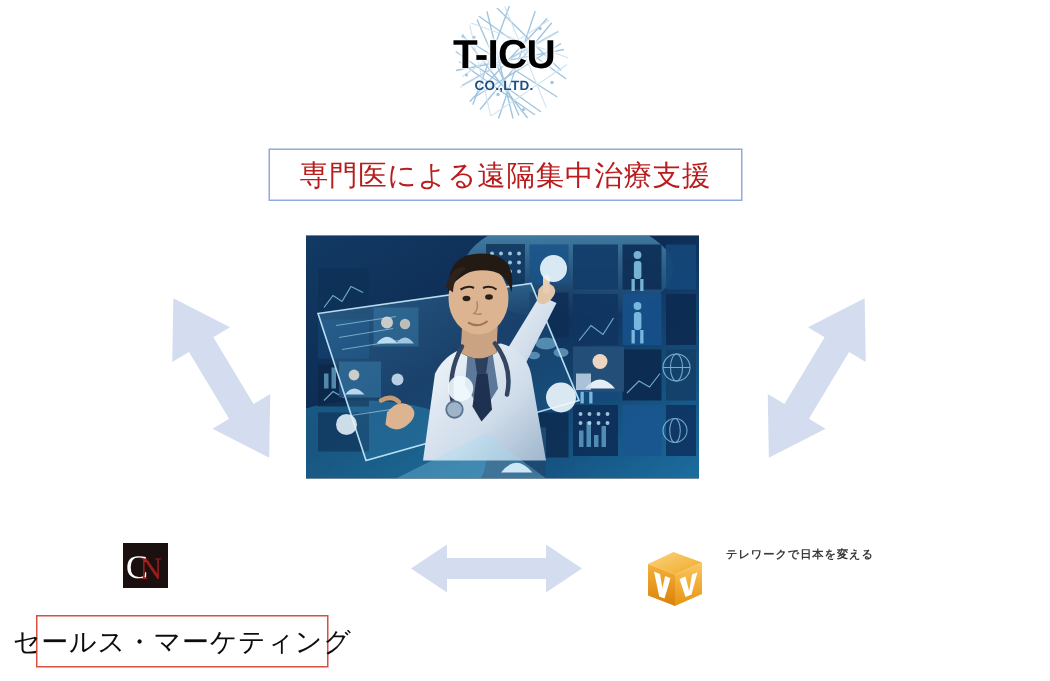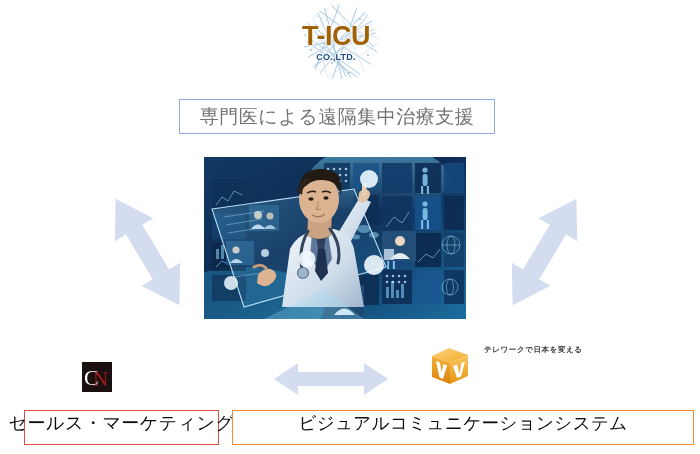--- a/index.html
+++ b/index.html
@@ -20,42 +20,42 @@
     position:absolute;left:22px;top:0px;width:78px;height:78px;
     border-radius:50%;
     overflow:hidden;
     background:#ffffff;
   }
   .ticu-circle svg{display:block;}
   .ticu-text{
     position:absolute;left:0;top:20px;width:112px;text-align:center;
     font-family:"Liberation Sans","DejaVu Sans",sans-serif;
     font-weight:bold;font-size:27px;letter-spacing:-0.5px;
-    color:#a16207;line-height:1;
+    color:#000000;line-height:1;
     text-shadow:0 0 3px #fff,0 0 3px #fff,0 0 2px #fff;
   }
   .ticu-sub{
     position:absolute;left:0;top:50px;width:112px;text-align:center;
     font-family:"Liberation Sans","DejaVu Sans",sans-serif;
     font-weight:bold;font-size:9px;letter-spacing:0.2px;
     color:#1d4f83;line-height:1;
     text-shadow:0 0 3px #fff,0 0 2px #fff;
   }
 
   
   .headline-box{
     position:absolute;left:179px;top:99px;width:316px;height:35px;
     border:1.6px solid #8faadc;
     background:#ffffff;
     box-sizing:border-box;
     display:flex;align-items:center;justify-content:center;
   }
   .headline-box .txt{
     font-family:"DejaVu Sans","Liberation Sans",sans-serif;
-    font-size:19px;color:#737373;letter-spacing:0.5px;white-space:nowrap;
+    font-size:19px;color:#b91c1c;letter-spacing:0.5px;white-space:nowrap;
   }
 
   
   .photo{
     position:absolute;left:204px;top:157px;width:262px;height:162px;
     overflow:hidden;
     background:#0b2340;
   }
   .photo svg{display:block;}
 
@@ -78,41 +78,41 @@
   .cn-mark svg{display:block;}
   .cn-word{
     position:absolute;left:33px;top:-1px;
     font-family:"Liberation Serif","DejaVu Serif",serif;
     font-size:31px;line-height:34px;color:#0a0a0a;letter-spacing:0px;
     white-space:nowrap;
   }
 
   
   .vcube{
-    position:absolute;left:428px;top:344px;width:172px;height:40px;
+    position:absolute;left:428px;top:364px;width:172px;height:40px;
   }
   .vcube-cube{position:absolute;left:0;top:3px;width:44px;height:38px;}
   .vcube-cube svg{display:block;}
   .vcube-tag{
     position:absolute;left:56px;top:1px;
     font-family:"DejaVu Sans","Liberation Sans",sans-serif;
     font-size:7.5px;font-weight:bold;color:#3a3a3a;letter-spacing:0.6px;
     white-space:nowrap;
   }
   .vcube-word{
     position:absolute;left:54px;top:12px;
     font-family:"Liberation Sans","DejaVu Sans",sans-serif;
     font-size:22px;font-weight:bold;color:#121212;letter-spacing:1.5px;
     line-height:24px;white-space:nowrap;
   }
 
   
   .cap-box{
     position:absolute;height:35px;box-sizing:border-box;background:#fff;
-    display:flex;align-items:flex-start;justify-content:center;
+    display:flex;align-items:center;justify-content:center;
   }
   .cap-box .txt{
     font-family:"DejaVu Sans","Liberation Sans",sans-serif;
     font-size:18px;color:#0d0d0d;letter-spacing:0.5px;white-space:nowrap;
   }
   .cap-sales{left:24px;top:410px;width:195px;border:1.6px solid #d94f43;}
   .cap-visual{left:232px;top:410px;width:462px;border:1.6px solid #ed8b3c;}
   .cap-visual .txt{font-size:17.5px;letter-spacing:0.4px;}
 </style>
 </head>
@@ -450,17 +450,14 @@
         <path d="M25 19 L29 17.4 L31.4 27 L33.4 16 L37 14.5 L33 29.4 L29 31 Z" fill="#ffffff"></path>
       </svg>
     </div>
     <div class="vcube-tag">テレワークで日本を変える</div>
   </div>
 
   <div class="cap-box cap-sales">
     <span class="txt">セールス・マーケティング</span>
   </div>
 
-  <div class="cap-box cap-visual">
-    <span class="txt">ビジュアルコミュニケーションシステム</span>
-  </div>
 
 </div>
 
 </body></html>

